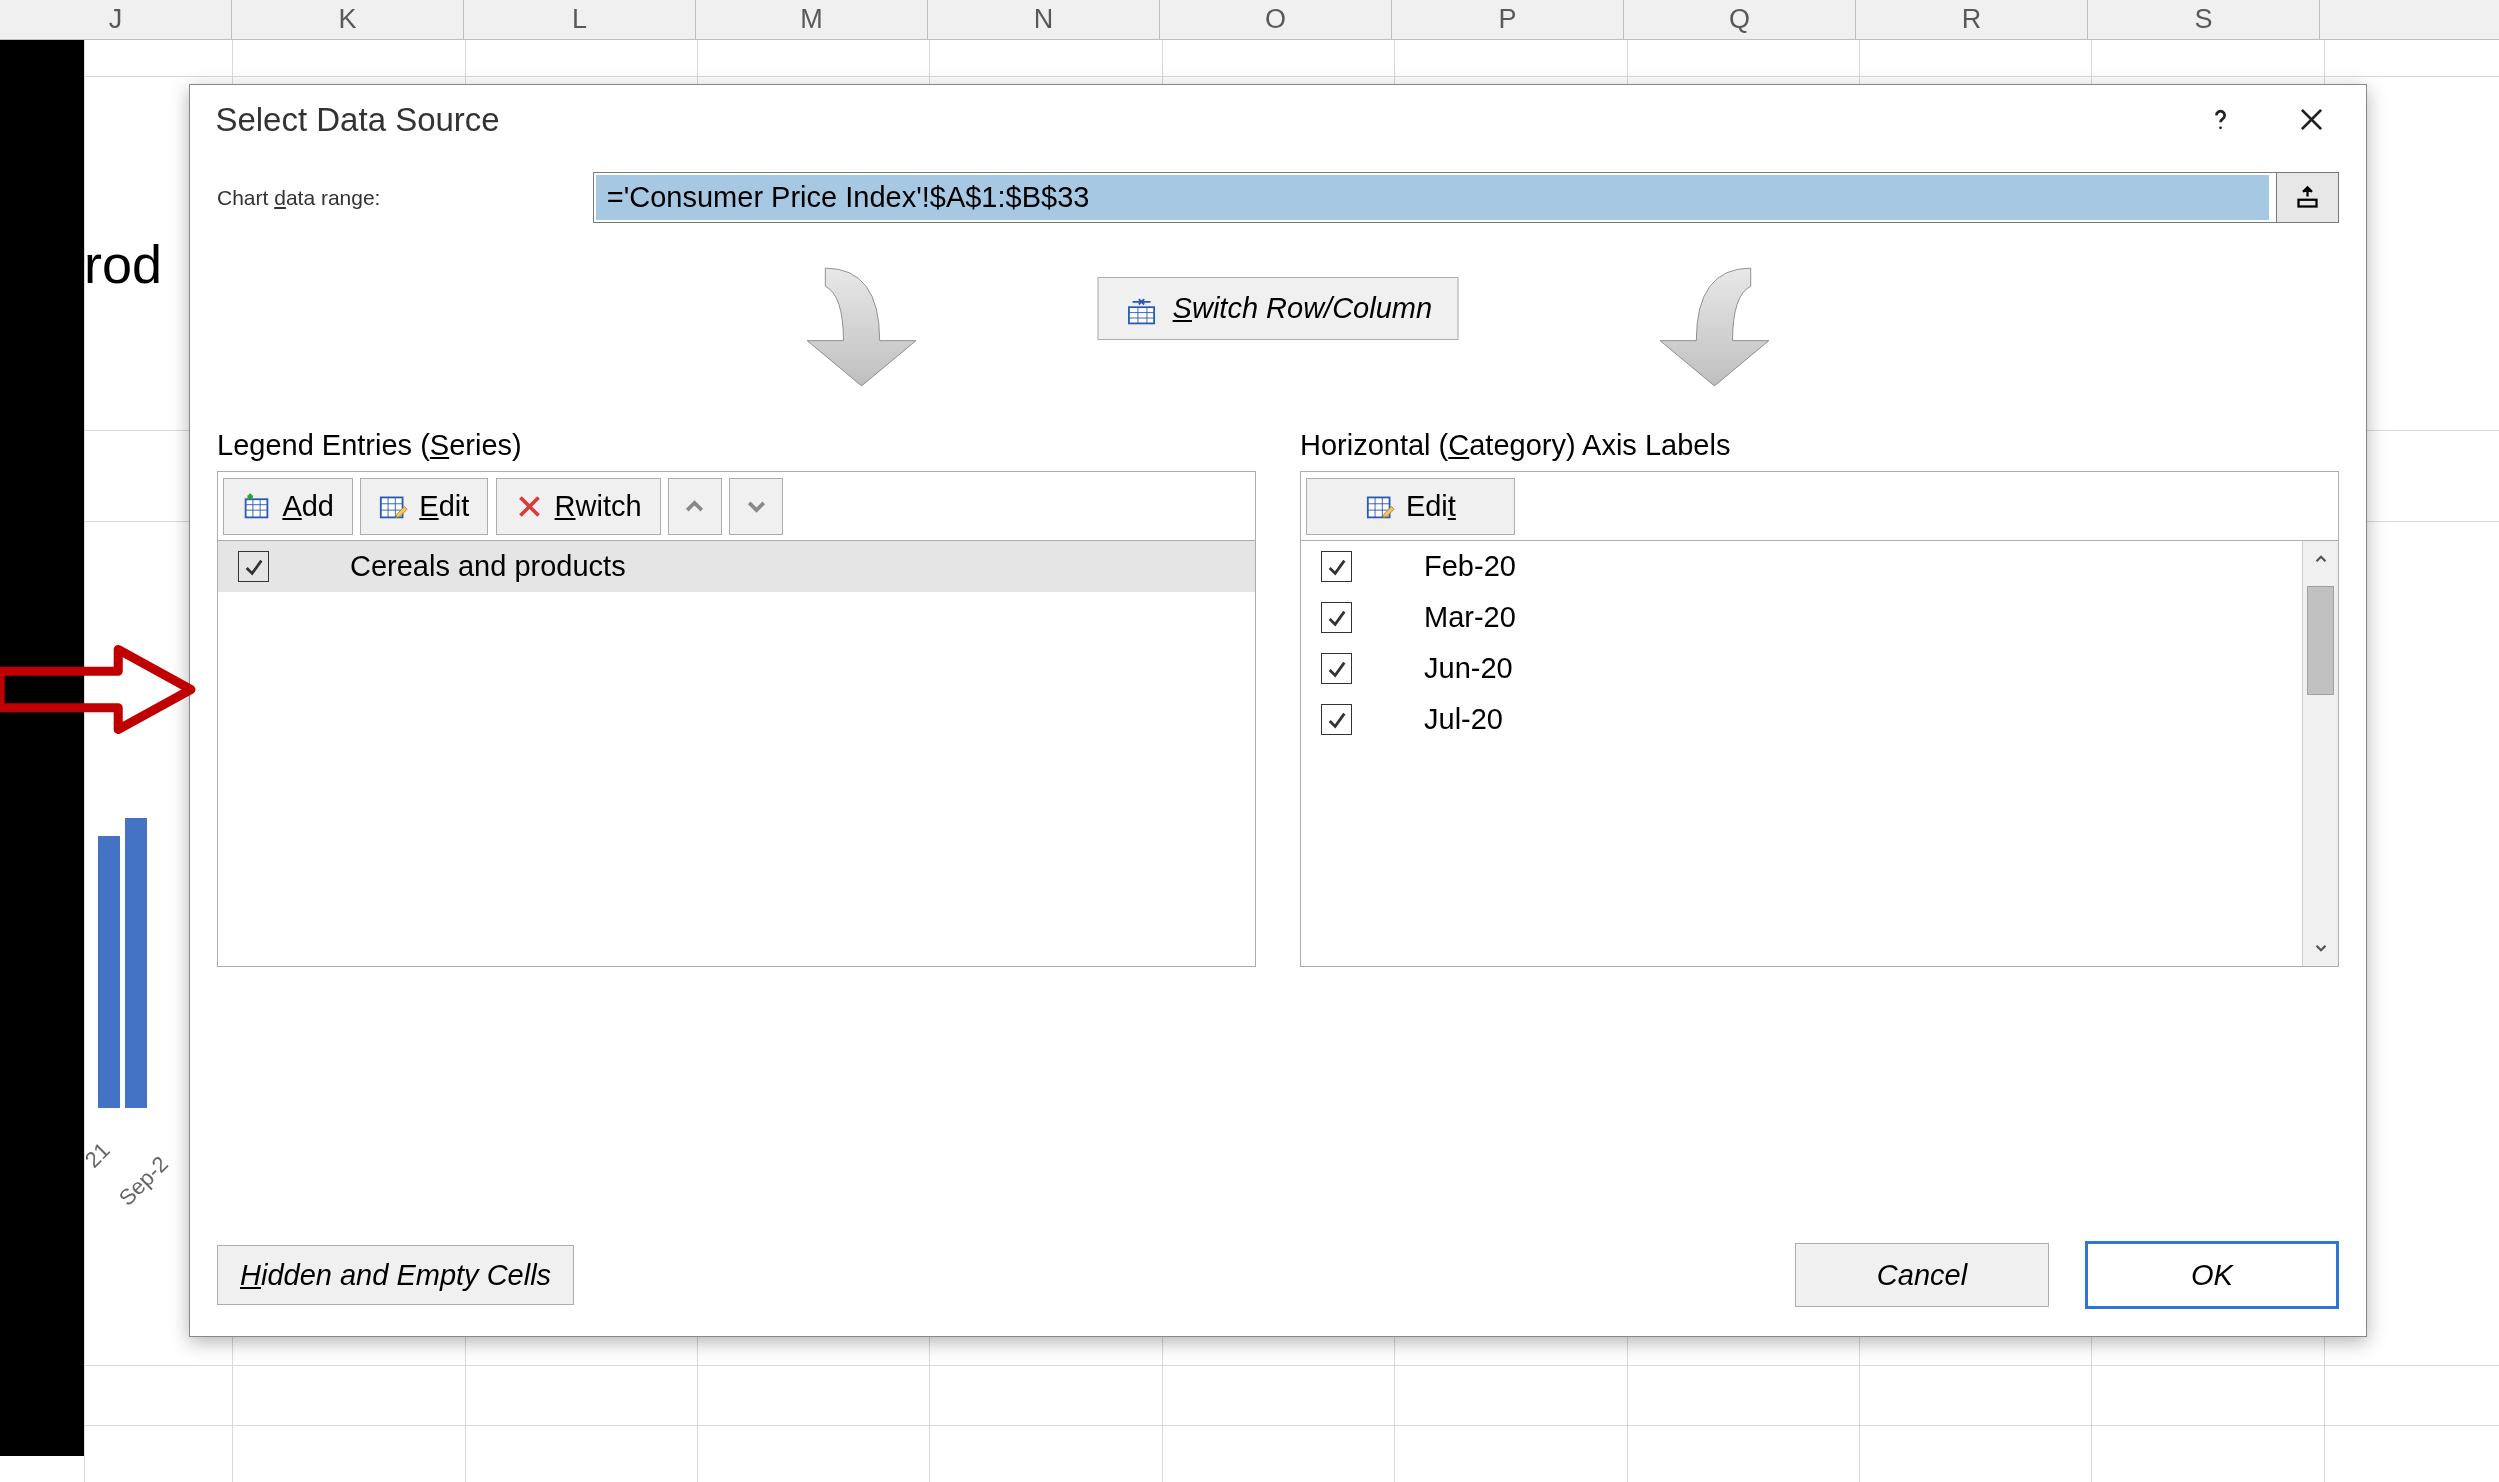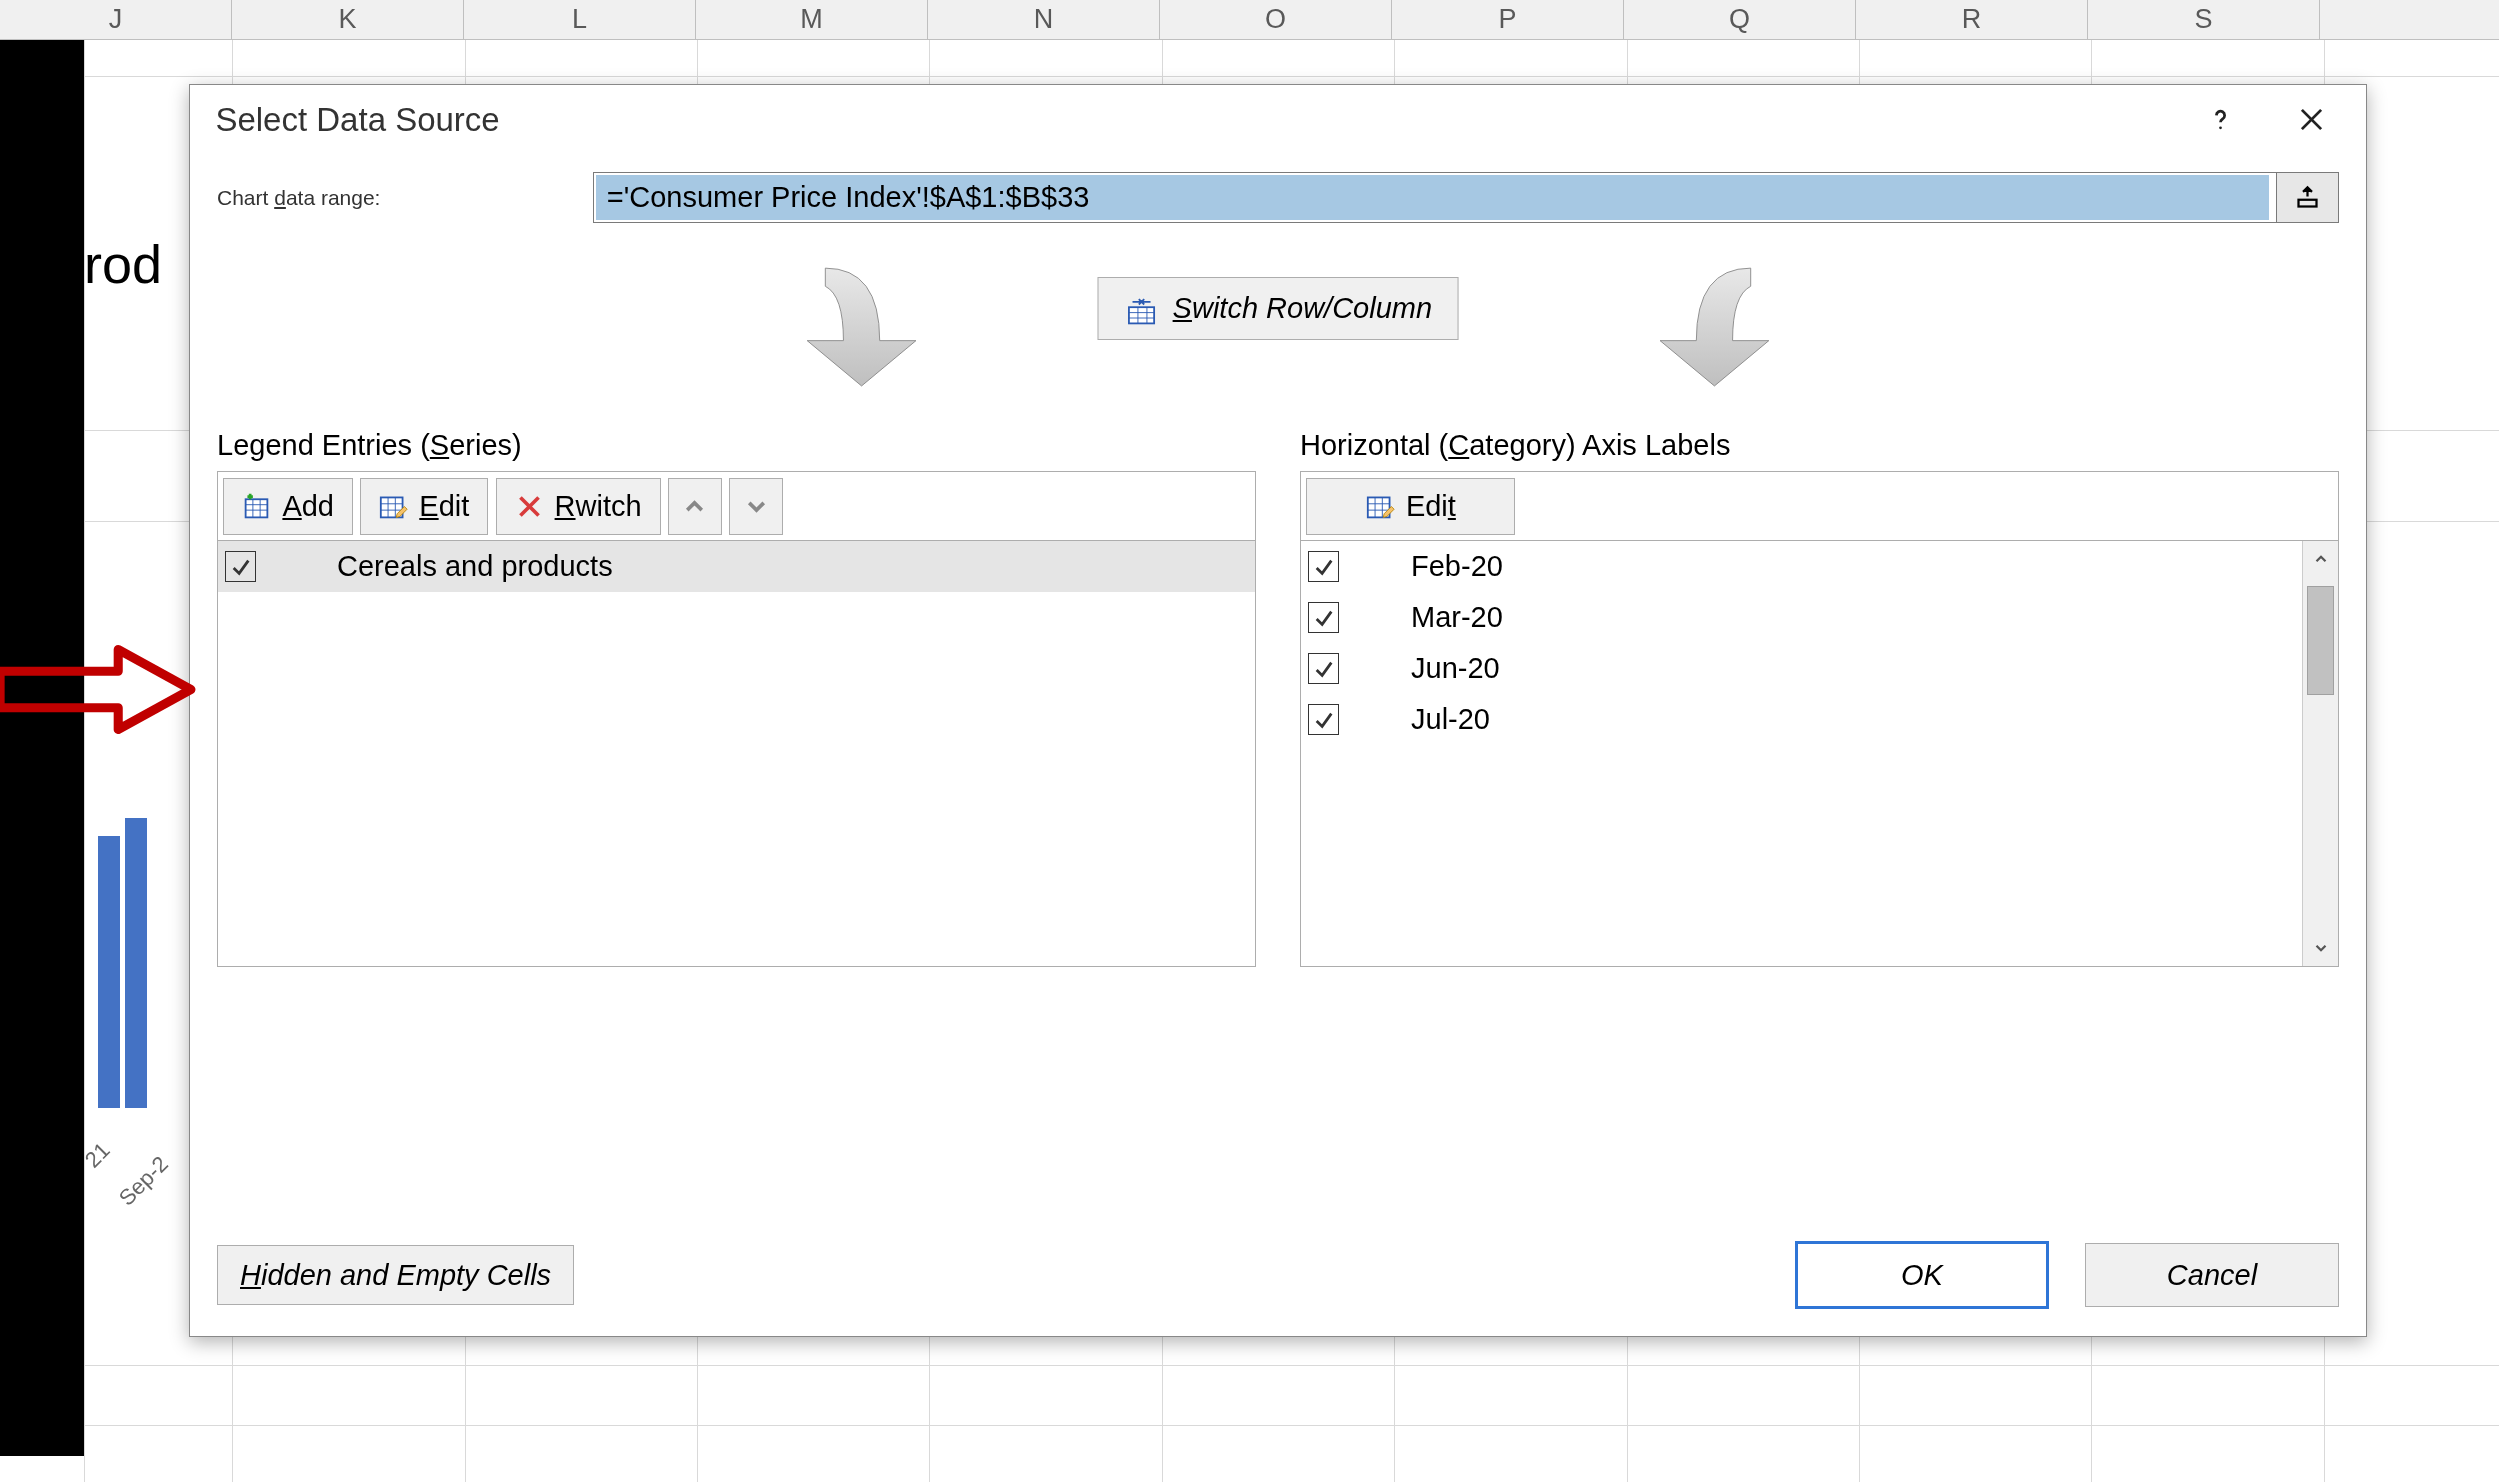--- a/index.html
+++ b/index.html
@@ -248,21 +248,21 @@
     display: flex;
   }
   .listbox-inner {
     flex: 1;
     overflow-y: auto;
   }
   .list-item {
     display: flex;
     align-items: center;
     gap: 18px;
-    padding: 9px 7px;
+    padding: 9px 20px;
     font-size: 29px;
   }
   .list-item.selected { background: #e5e5e5; }
   .chk {
     width: 31px;
     height: 31px;
     border: 1.8px solid #333;
     display: inline-flex;
     align-items: center;
     justify-content: center;
@@ -564,21 +564,21 @@
         </div>
       </div>
     </div>
   </div>
 
   <div class="footer">
     <div class="big-btn left">
       <span class="u">H</span><span>idden and Empty Cells</span>
     </div>
     <div class="push"></div>
+    <div class="big-btn">Cancel</div>
     <div class="big-btn primary">OK</div>
-    <div class="big-btn">Cancel</div>
   </div>
 </div>
 
 <svg class="anno-arrow" viewBox="0 0 230 100">
   <path d="M10 30 h130 v-24 l80 44 l-80 44 v-24 h-130 z" fill="none" stroke="#c00000" stroke-width="10" stroke-linejoin="round"></path>
 </svg>
 
 
 </body></html>

